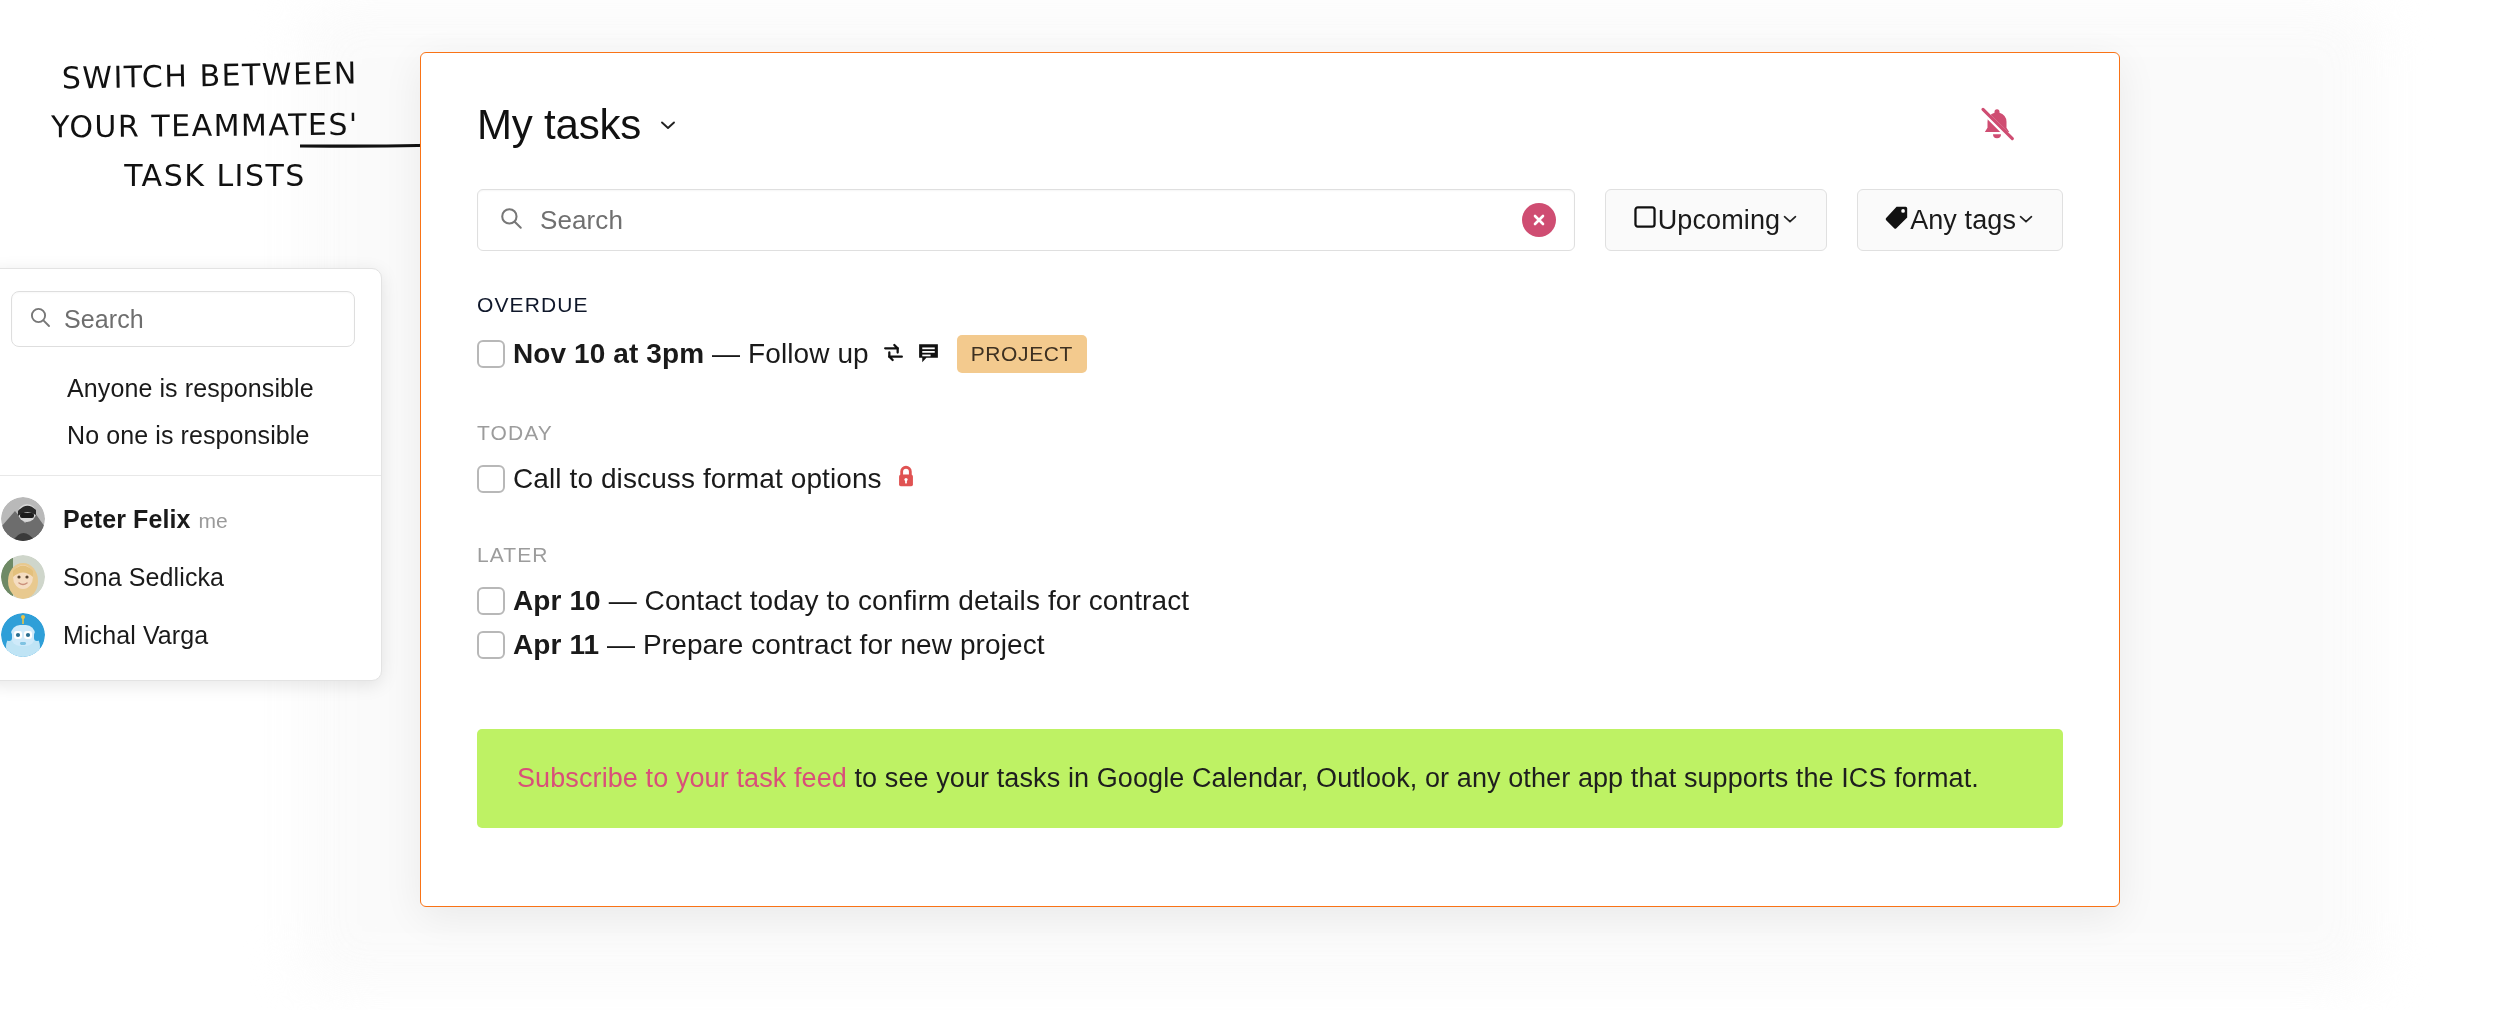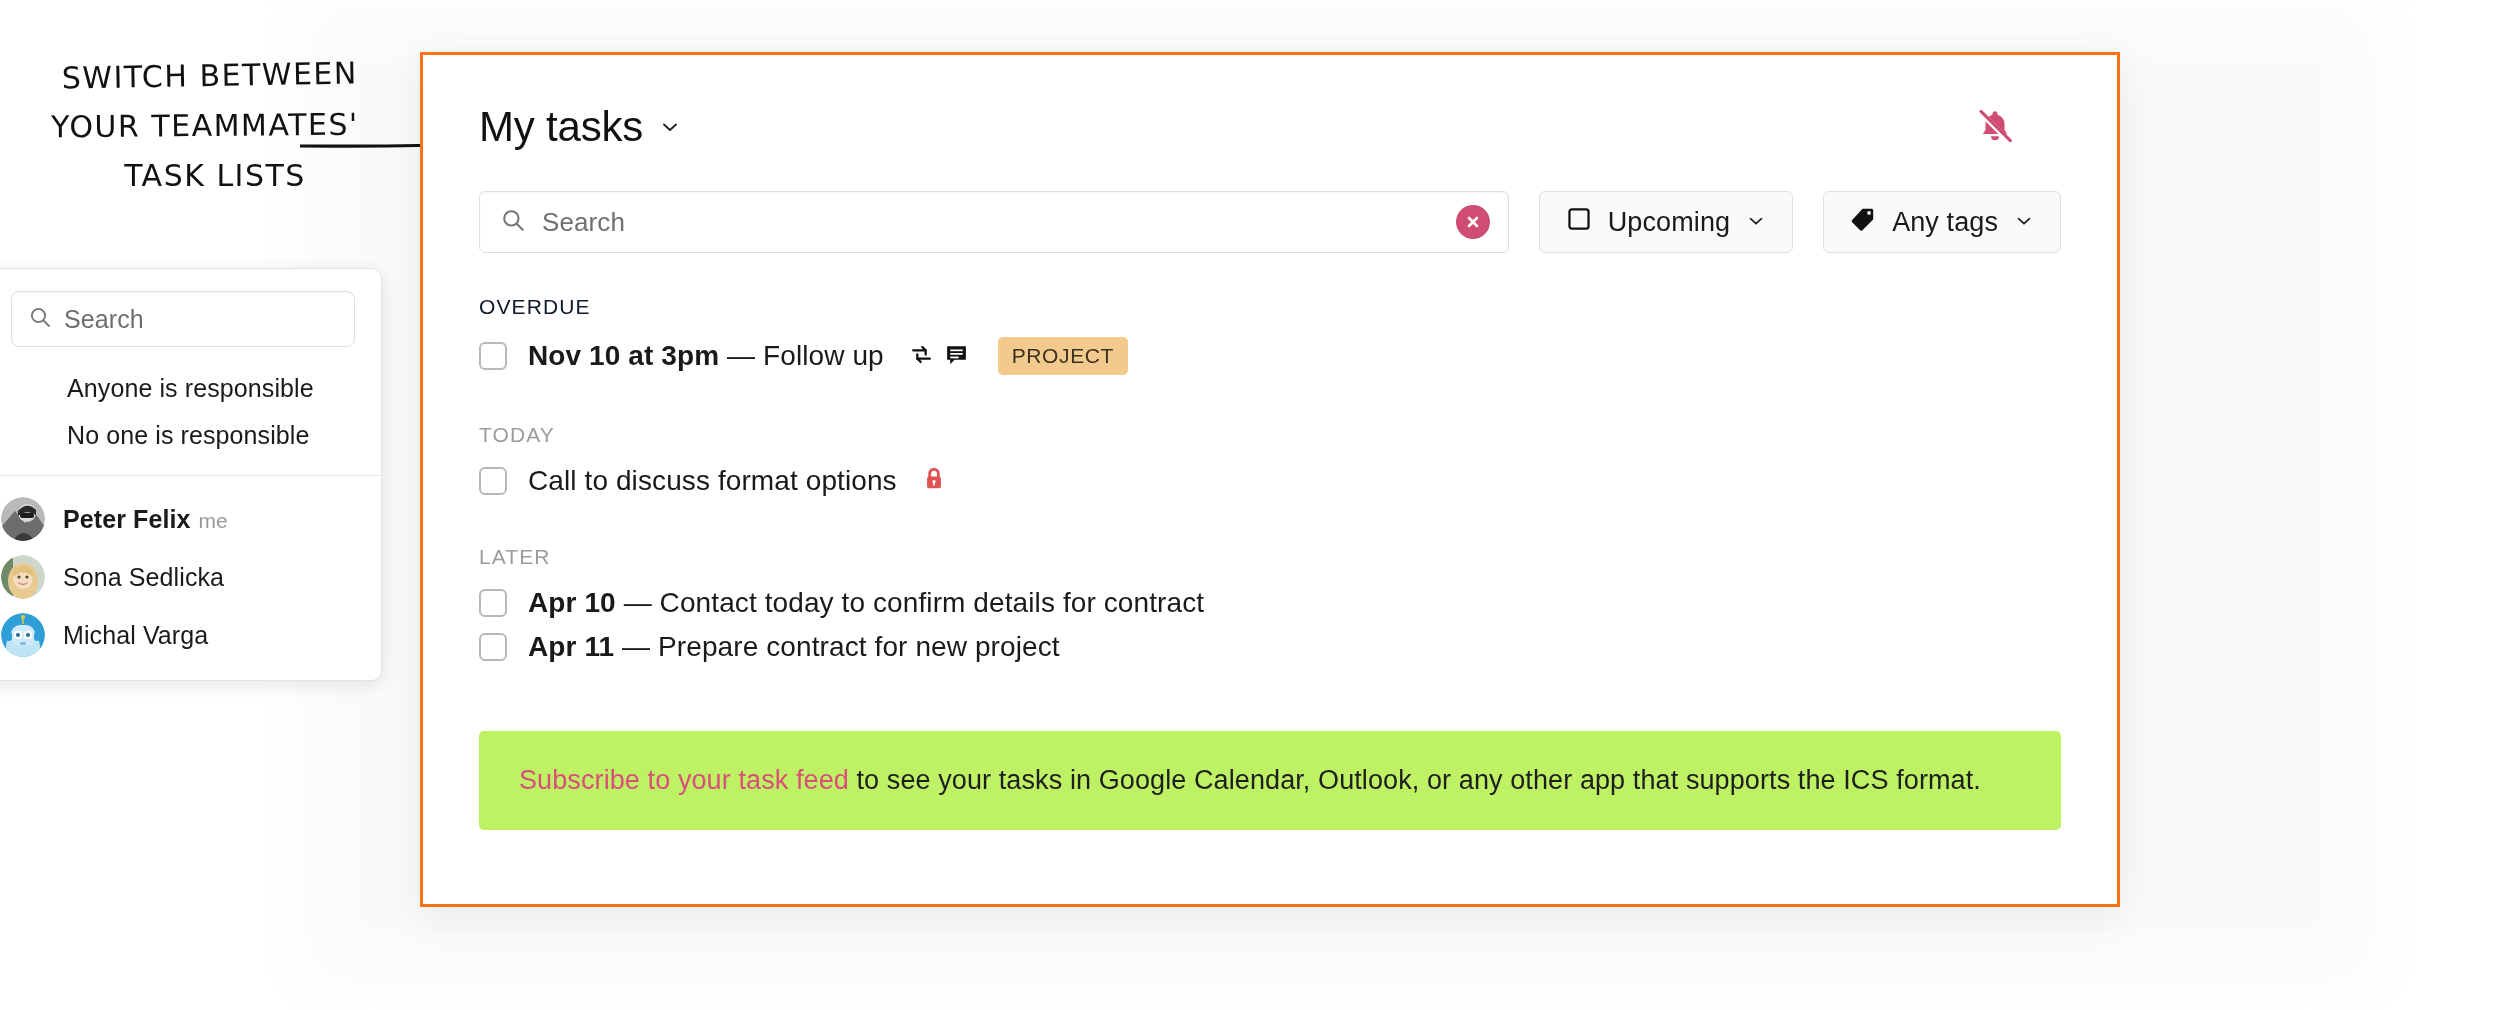--- a/index.html
+++ b/index.html
@@ -117,22 +117,22 @@
   }
 
   
   .main-card {
     position: absolute;
     left: 420px;
     top: 52px;
     width: 1700px;
     height: 855px;
     background: #ffffff;
-    border: 3px solid #f97316;
-    border-radius: 0;
+    border: 1px solid #f97316;
+    border-radius: 6px;
     box-shadow: 0 10px 40px rgba(0,0,0,.07);
     box-sizing: border-box;
   }
 
   .card-header {
     display: flex;
     align-items: center;
     padding: 46px 56px 0 56px;
   }
   .title {
@@ -206,21 +206,21 @@
     background: #cf4d72;
     display: flex;
     align-items: center;
     justify-content: center;
     cursor: pointer;
     flex: 0 0 34px;
   }
   .filter-btn {
     display: flex;
     align-items: center;
-    gap: 16px;
+    gap: 0;
     height: 62px;
     padding: 12px 26px;
     background: #fafafa;
     border: 1px solid #e0e0e0;
     border-radius: 6px;
     font-size: 27px;
     color: #1a1a1a;
     cursor: pointer;
     box-sizing: border-box;
     letter-spacing: .1px;
@@ -233,21 +233,21 @@
     letter-spacing: 1.1px;
     margin-top: 42px;
     margin-bottom: 12px;
     color: #9c9c9c;
   }
   .group-label.overdue { color: #0f172a; }
 
   .task-row {
     display: flex;
     align-items: center;
-    gap: 21px;
+    gap: 8px;
     padding: 6px 0;
   }
   .checkbox {
     width: 28px;
     height: 28px;
     border: 2px solid #b8b8b8;
     border-radius: 6px;
     background: #fff;
     box-sizing: border-box;
     flex: 0 0 28px;

